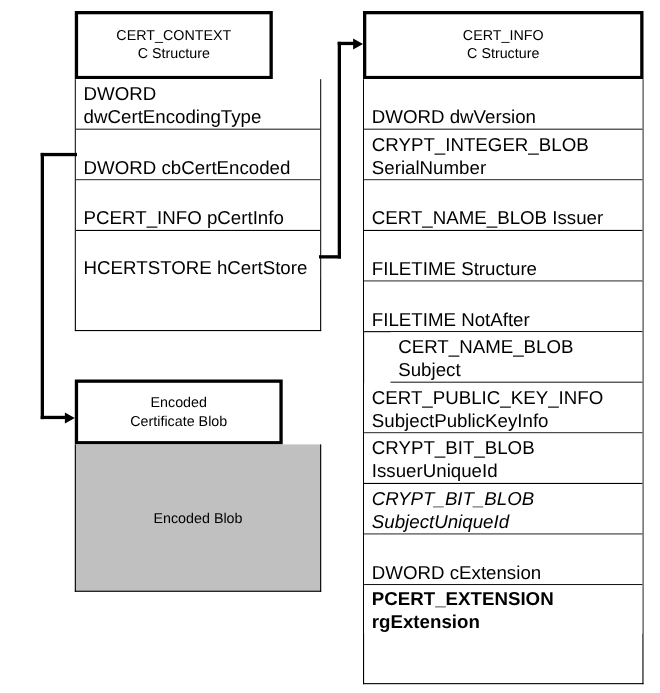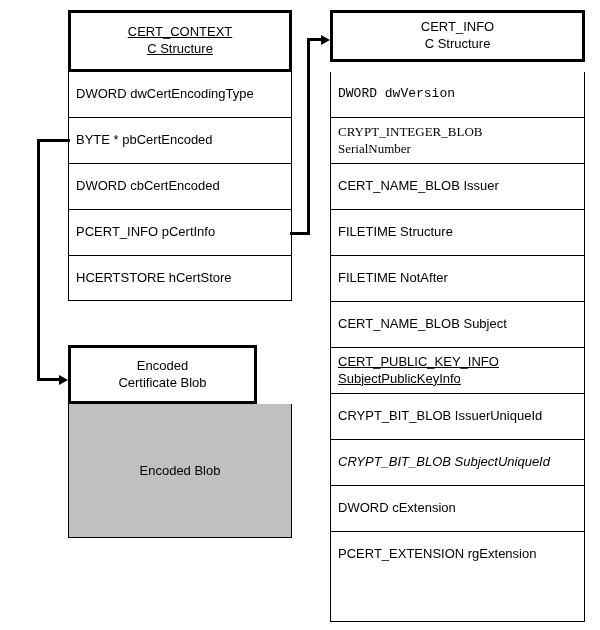--- a/index.html
+++ b/index.html
@@ -41,23 +41,23 @@
     box-sizing: border-box;
     border: 1px solid #000000;
     border-top: none;
     background: #ffffff;
   }
 
   .field-row {
     box-sizing: border-box;
     border-bottom: 1px solid #000000;
     display: flex;
-    align-items: center;
+    align-items: flex-end;
     padding: 0 7px;
-    font-size: 13px;
+    font-size: 17px;
     line-height: 1.25;
     background: #ffffff;
   }
   .field-row:last-child {
     border-bottom: none;
   }
   .field-row .ftext {
     display: block;
     white-space: pre-line;
   }
@@ -87,33 +87,30 @@
     border-top: 5px solid transparent;
     border-bottom: 5px solid transparent;
     border-left: 9px solid #000000;
   }
 </style>
 </head>
 <body>
 
 <div class="canvas">
 
-  <div class="struct-header" style="left:68px; top:10px; width:224px; height:62px;text-decoration:underline;">
+  <div class="struct-header" style="left:68px; top:10px; width:180px; height:62px;">
     <div>
       <span>CERT_CONTEXT</span><br>
       <span>C Structure</span>
     </div>
   </div>
 
   <div class="struct-body" style="left:68px; top:72px; width:224px; height:229px;">
     <div class="field-row" style="height:46px;">
       <span class="ftext">DWORD dwCertEncodingType</span>
-    </div>
-    <div class="field-row" style="height:46px;">
-      <span class="ftext">BYTE *  pbCertEncoded</span>
     </div>
     <div class="field-row" style="height:46px;">
       <span class="ftext">DWORD cbCertEncoded</span>
     </div>
     <div class="field-row" style="height:46px;">
       <span class="ftext">PCERT_INFO  pCertInfo</span>
     </div>
     <div class="field-row" style="height:44px;">
       <span class="ftext">HCERTSTORE  hCertStore</span>
     </div>
@@ -123,61 +120,61 @@
     <div>
       <span>Encoded</span><br>
       <span>Certificate Blob</span>
     </div>
   </div>
 
   <div class="blob-body" style="left:68px; top:404px; width:224px; height:134px; background:#C0C0C0;">
     <span>Encoded Blob</span>
   </div>
 
-  <div class="struct-header" style="left:330px; top:10px; width:255px; height:52px;">
+  <div class="struct-header" style="left:330px; top:10px; width:255px; height:62px;">
     <div>
       <span>CERT_INFO</span><br>
       <span>C Structure</span>
     </div>
   </div>
 
   <div class="struct-body" style="left:330px; top:72px; width:255px; height:550px;">
-    <div class="field-row" style="height:46px;font-family:Liberation Mono, monospace;">
+    <div class="field-row" style="height:46px;">
       <span class="ftext">DWORD dwVersion</span>
     </div>
-    <div class="field-row" style="height:46px;font-family:Liberation Serif, serif;">
+    <div class="field-row" style="height:46px;">
       <span class="ftext">CRYPT_INTEGER_BLOB
 SerialNumber</span>
     </div>
     <div class="field-row" style="height:46px;">
       <span class="ftext">CERT_NAME_BLOB Issuer</span>
     </div>
     <div class="field-row" style="height:46px;">
       <span class="ftext">FILETIME Structure</span>
     </div>
     <div class="field-row" style="height:46px;">
       <span class="ftext">FILETIME NotAfter</span>
     </div>
-    <div class="field-row" style="height:46px;">
+    <div class="field-row" style="height:46px;margin-left:24px;">
       <span class="ftext">CERT_NAME_BLOB Subject</span>
     </div>
-    <div class="field-row" style="height:46px;text-decoration:underline;">
+    <div class="field-row" style="height:46px;">
       <span class="ftext">CERT_PUBLIC_KEY_INFO
 SubjectPublicKeyInfo</span>
     </div>
     <div class="field-row" style="height:46px;">
       <span class="ftext">CRYPT_BIT_BLOB IssuerUniqueId</span>
     </div>
     <div class="field-row" style="height:46px;font-style:italic;">
       <span class="ftext">CRYPT_BIT_BLOB SubjectUniqueId</span>
     </div>
     <div class="field-row" style="height:46px;">
       <span class="ftext">DWORD cExtension</span>
     </div>
-    <div class="field-row" style="height:44px;">
+    <div class="field-row" style="height:44px;font-weight:bold;">
       <span class="ftext">PCERT_EXTENSION rgExtension</span>
     </div>
   </div>
 
   <div class="seg-h" style="left:37px; top:139px; width:33px; height:3px;"></div>
   <div class="seg-v" style="left:37px; top:139px; width:3px; height:242px;"></div>
   <div class="seg-h" style="left:37px; top:378px; width:25px; height:3px;"></div>
   <div class="arrow-right" style="left:59px; top:374.5px;"></div>
 
   <div class="seg-h" style="left:290px; top:232px; width:20px; height:3px;"></div>

